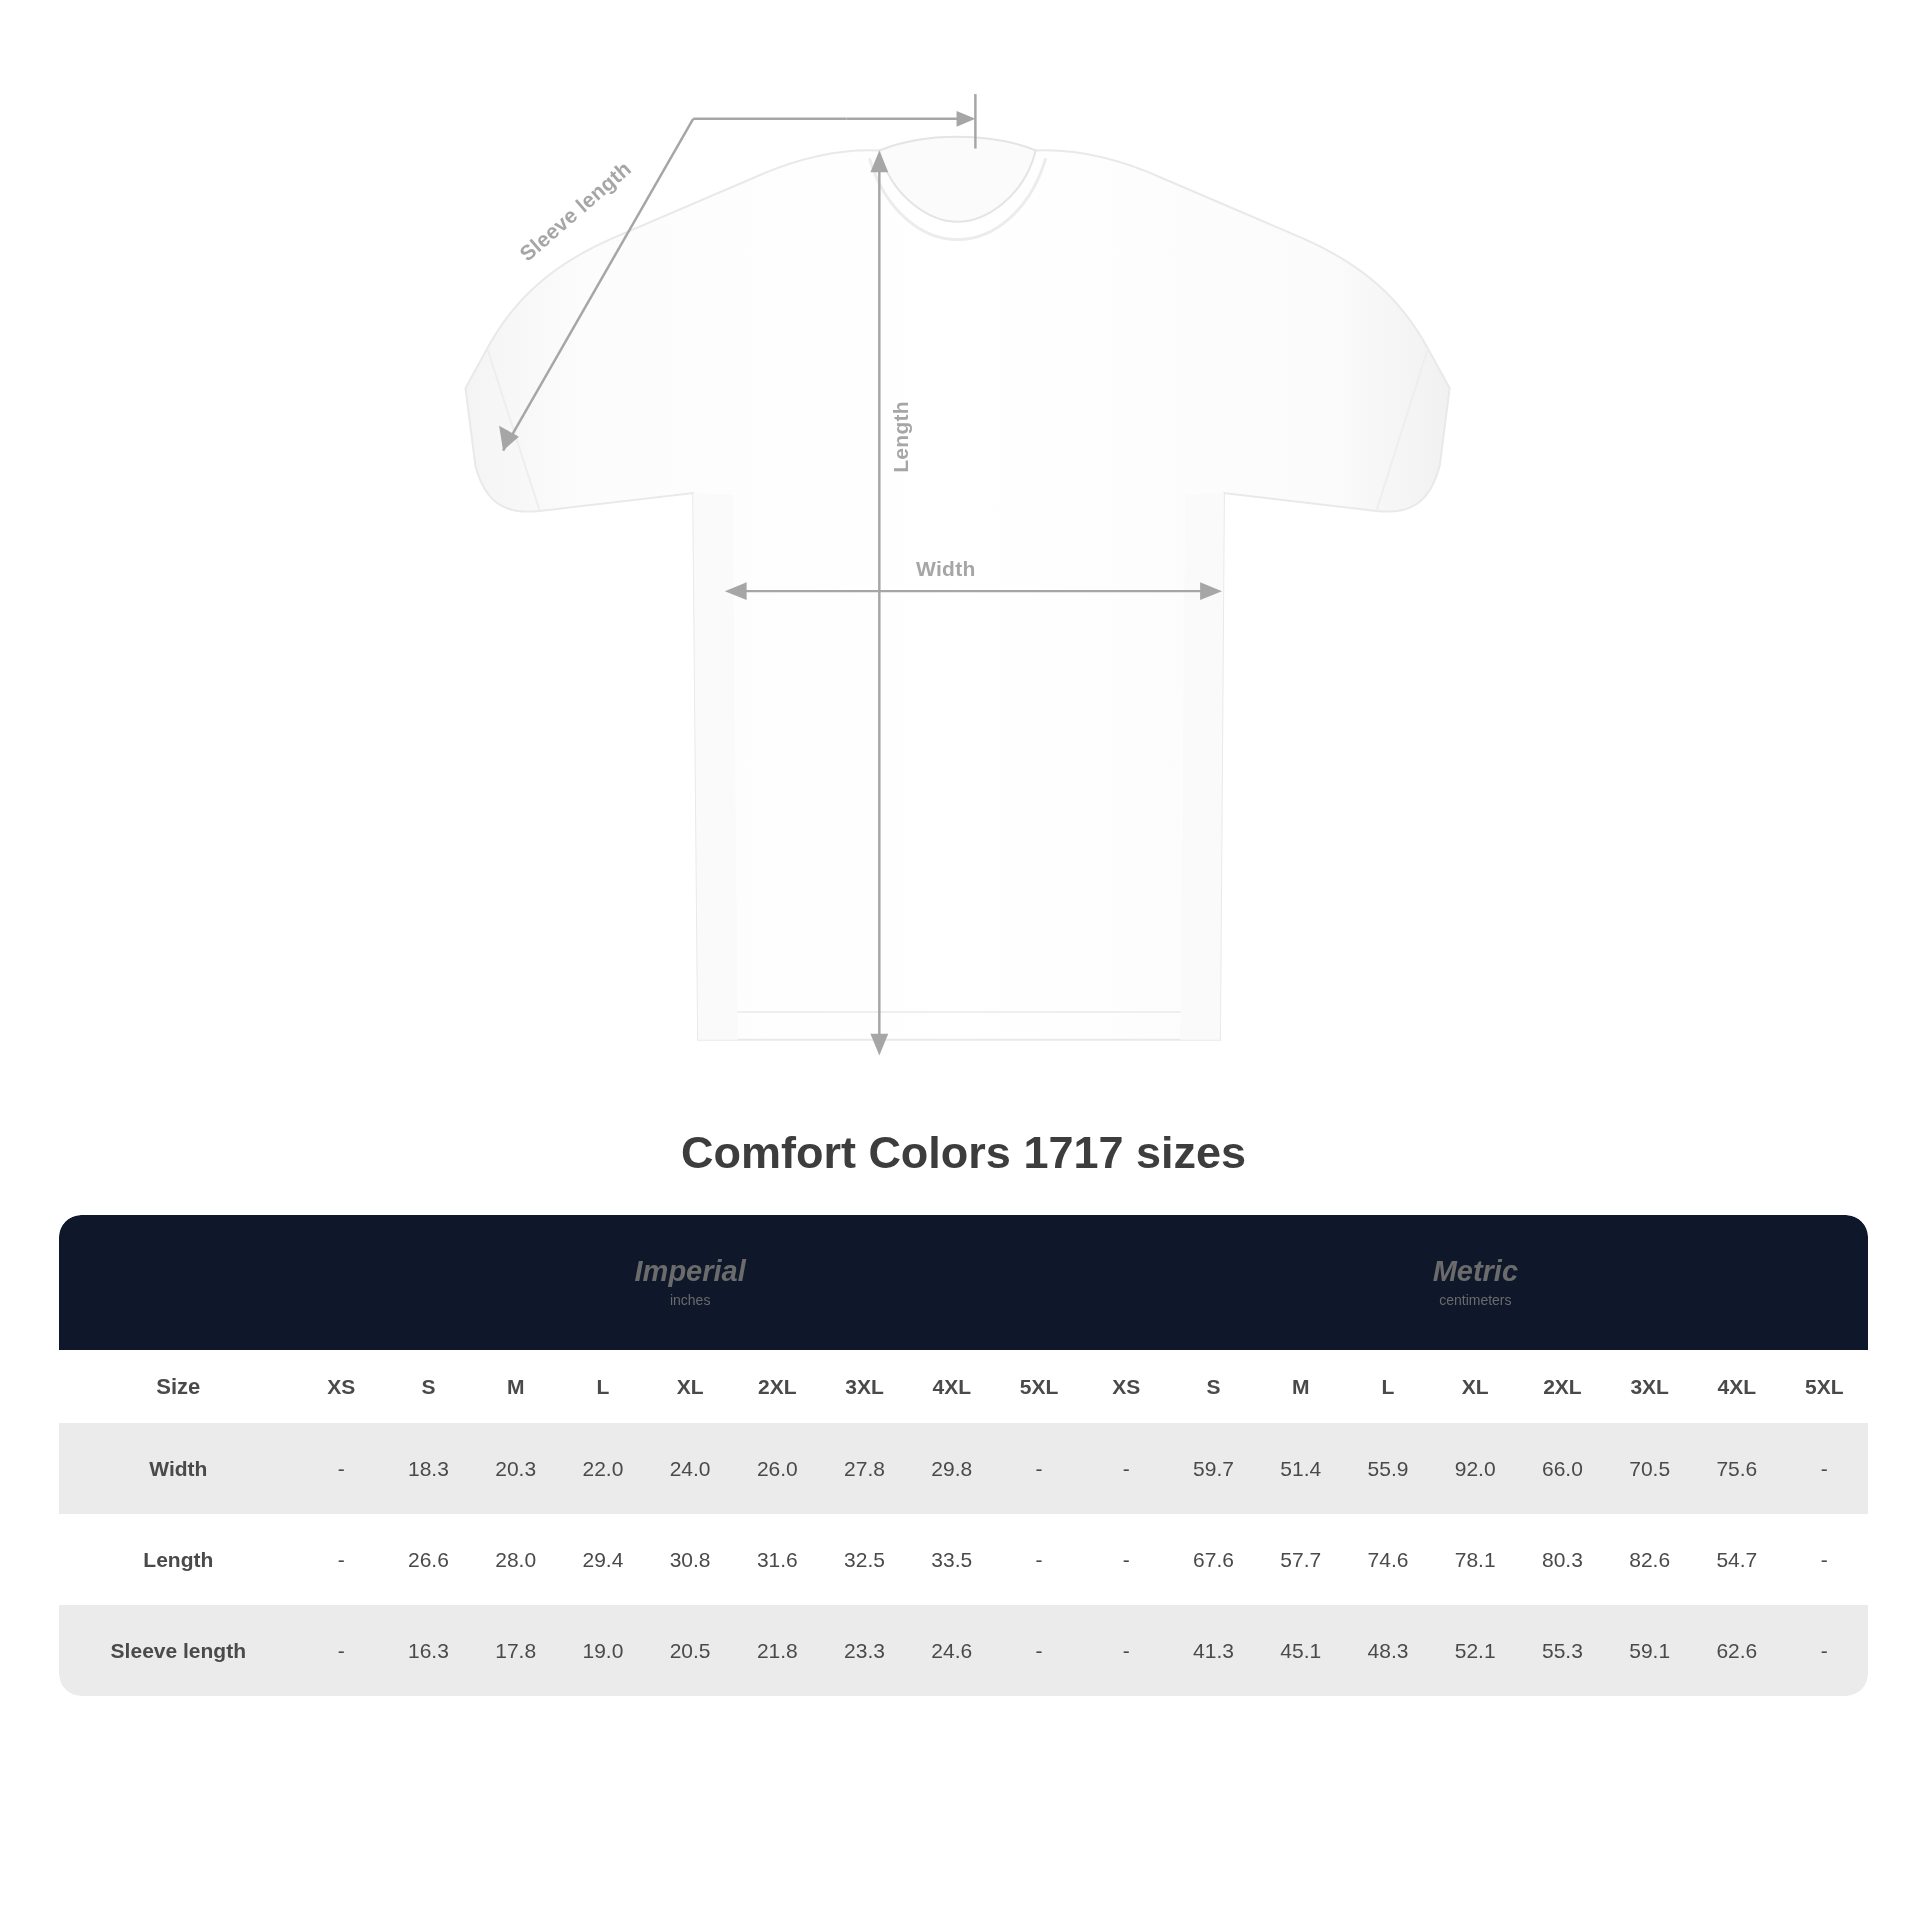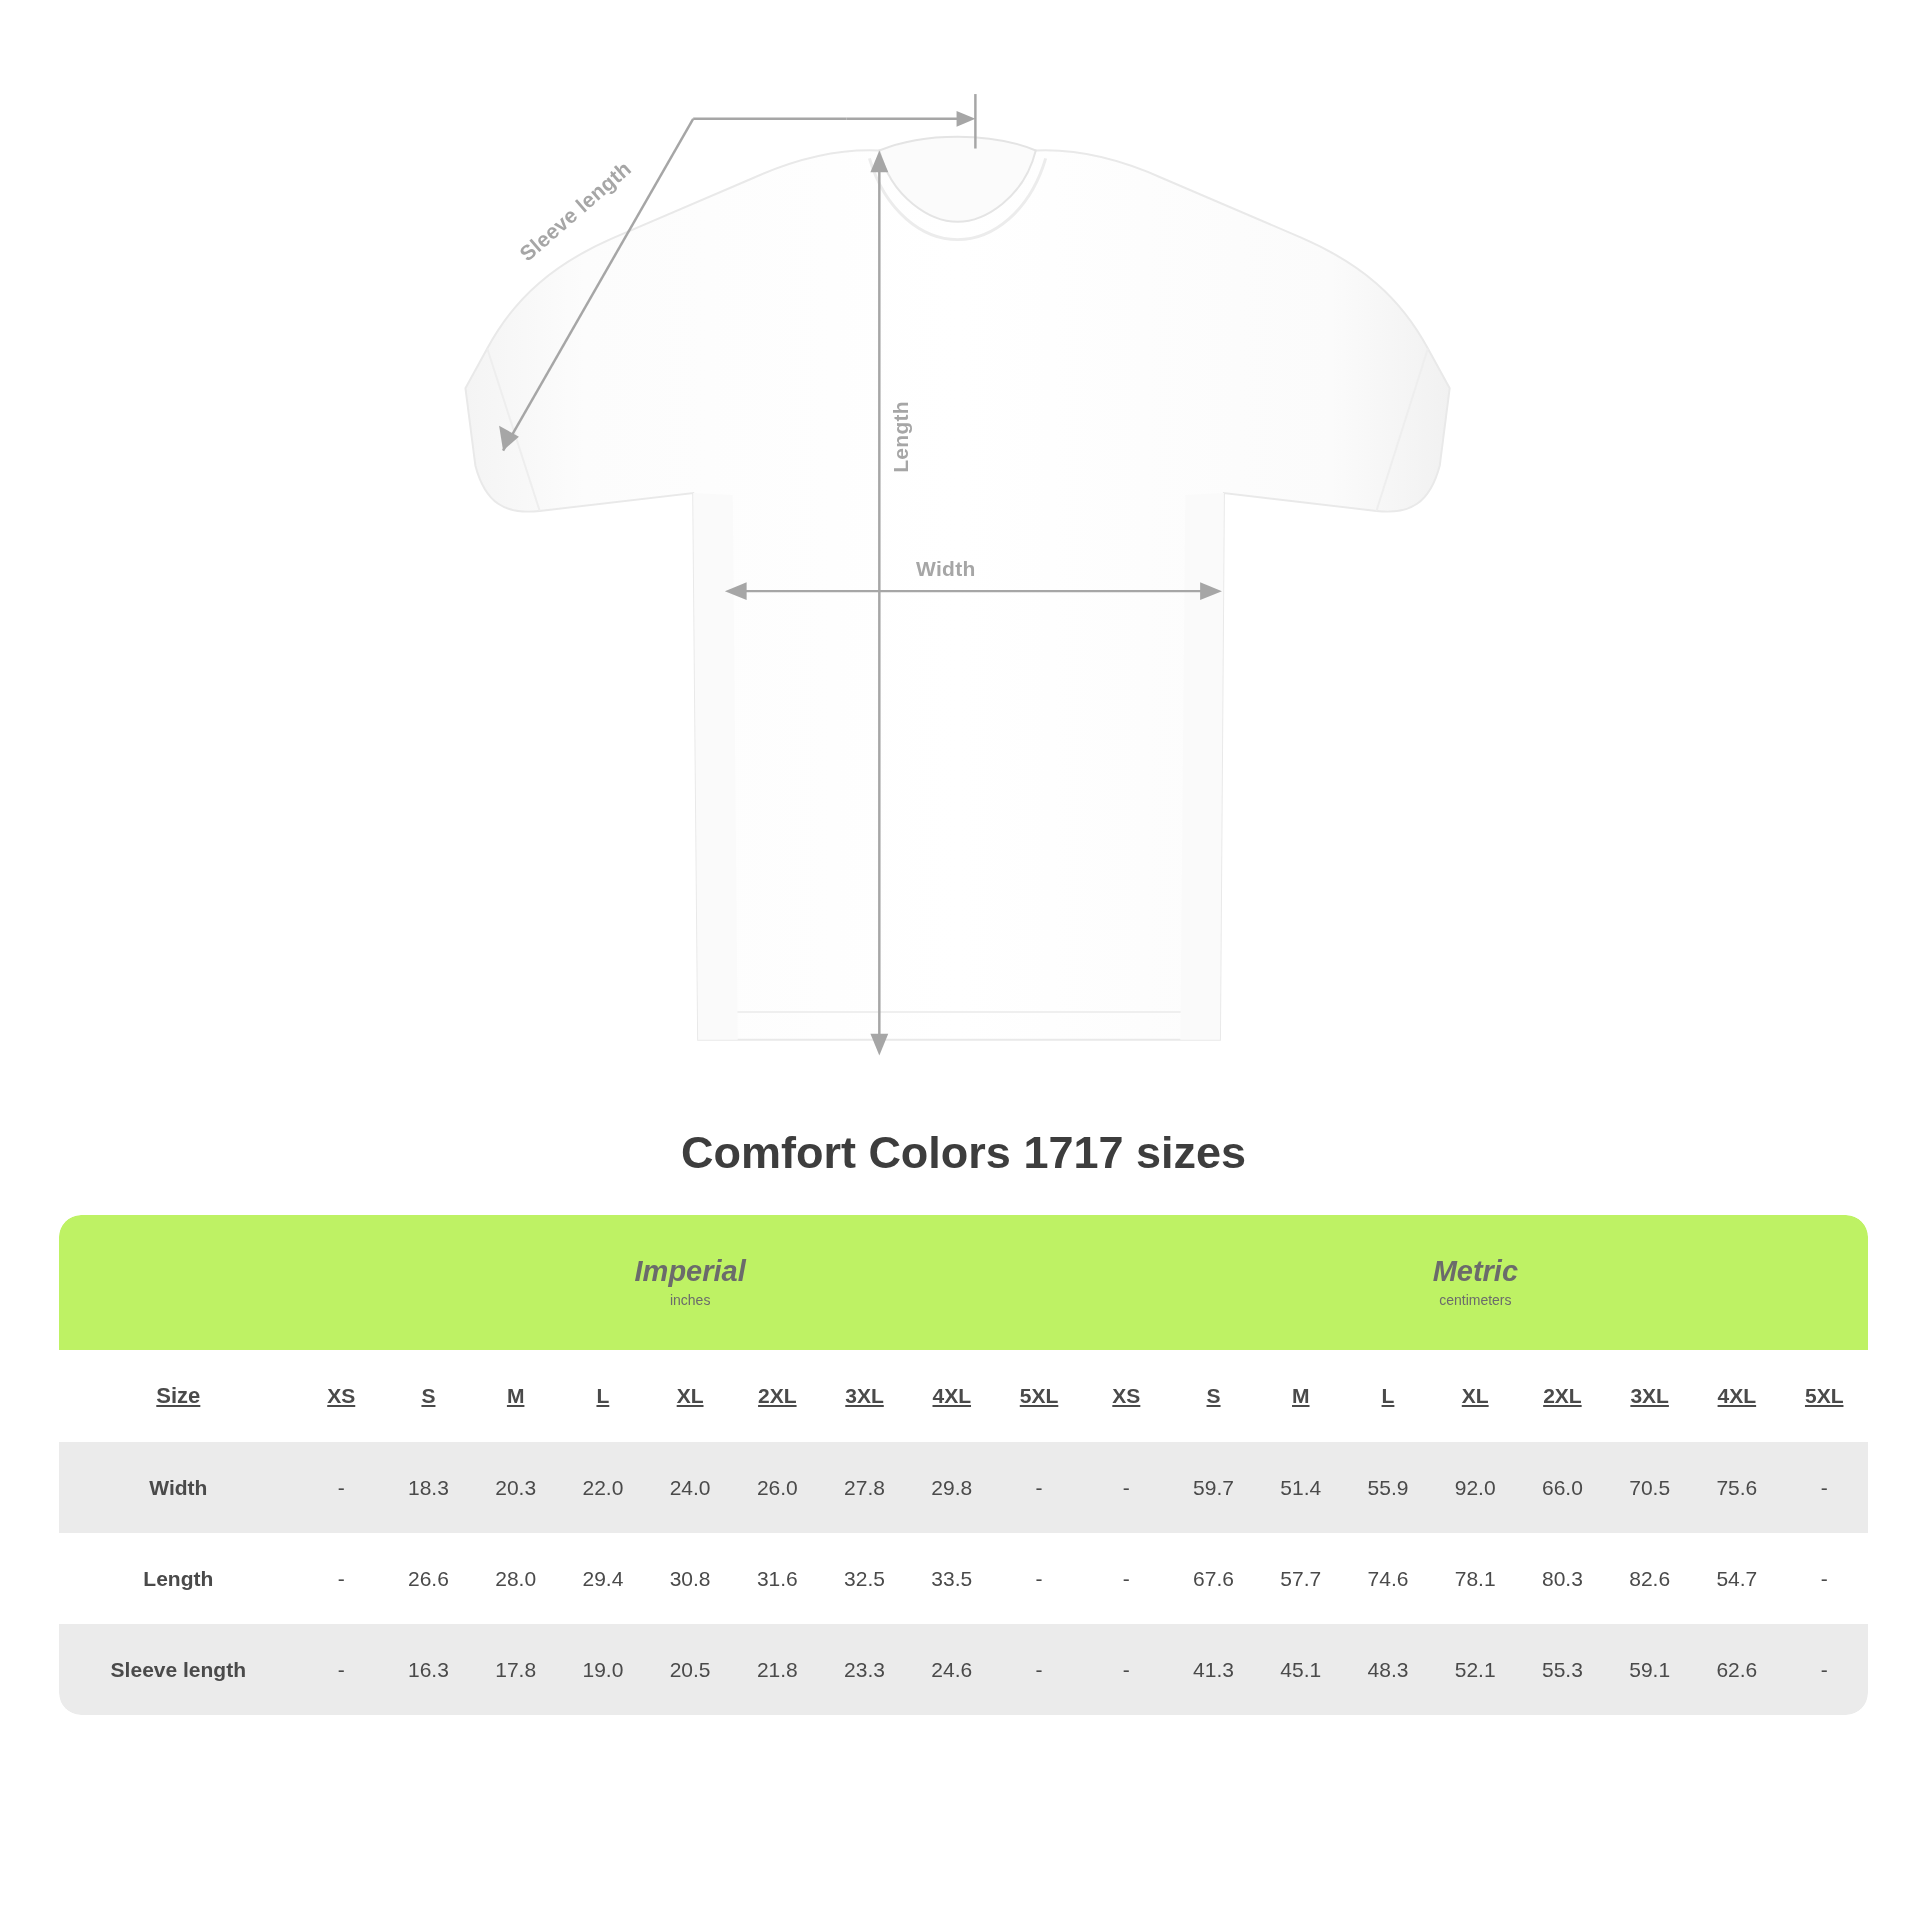--- a/index.html
+++ b/index.html
@@ -80,41 +80,40 @@
   table.size-table td, table.size-table th {
     text-align: center;
     vertical-align: middle;
     font-size: 21px;
     color: #4a4a4a;
     padding: 0;
     border: none;
   }
   .unit-row td {
     height: 135px;
-    background: #bef264;
+    background: #0f172a;
   }
   .unit-name {
     font-size: 29px;
     font-style: italic;
     font-weight: bold;
     color: #6b6b6b;
     line-height: 1.25;
   }
   .unit-sub {
     font-size: 14px;
     color: #6b6b6b;
     line-height: 1.6;
   }
   .header-row td {
-    height: 92px;
+    height: 73px;
     background: #ffffff;
     font-weight: bold;
     color: #4a4a4a;
     font-size: 22px;
-    text-decoration: underline;
   }
   .header-row td.label-cell {
     font-size: 22px;
   }
   .data-row td {
     height: 91px;
     font-size: 22px;
   }
   .data-row.shaded td {
     background: #ebebeb;

